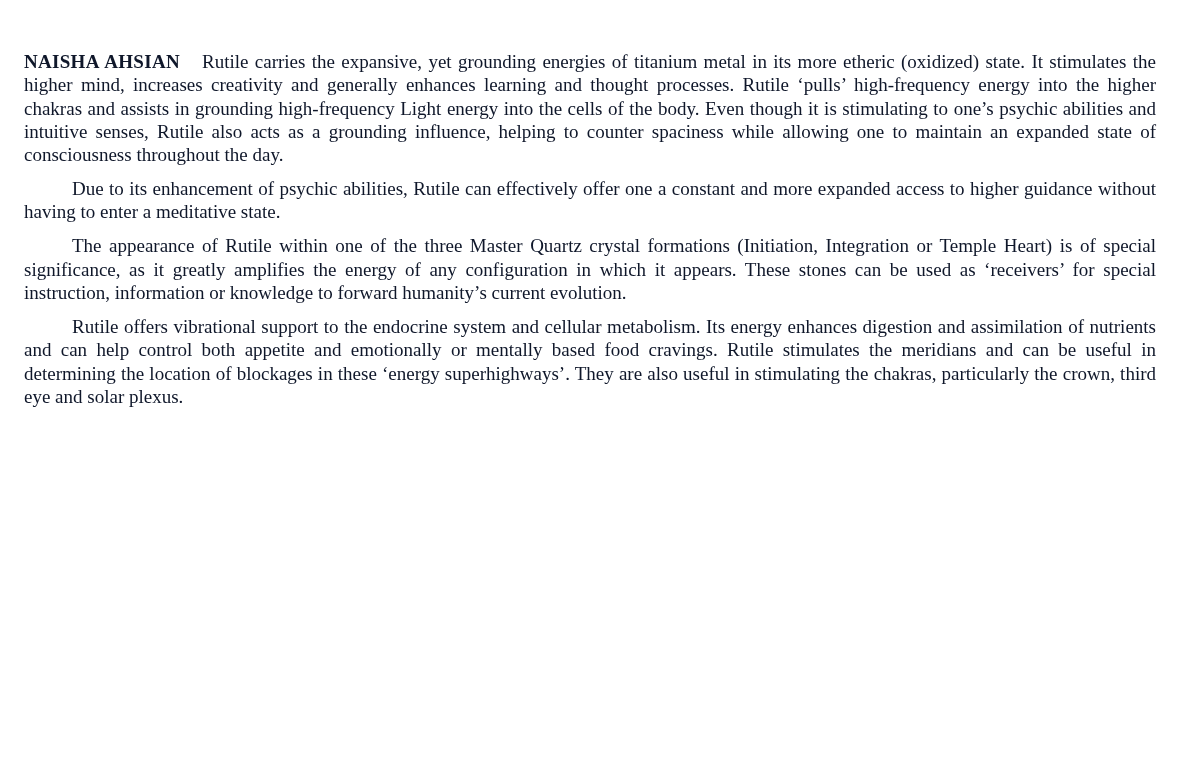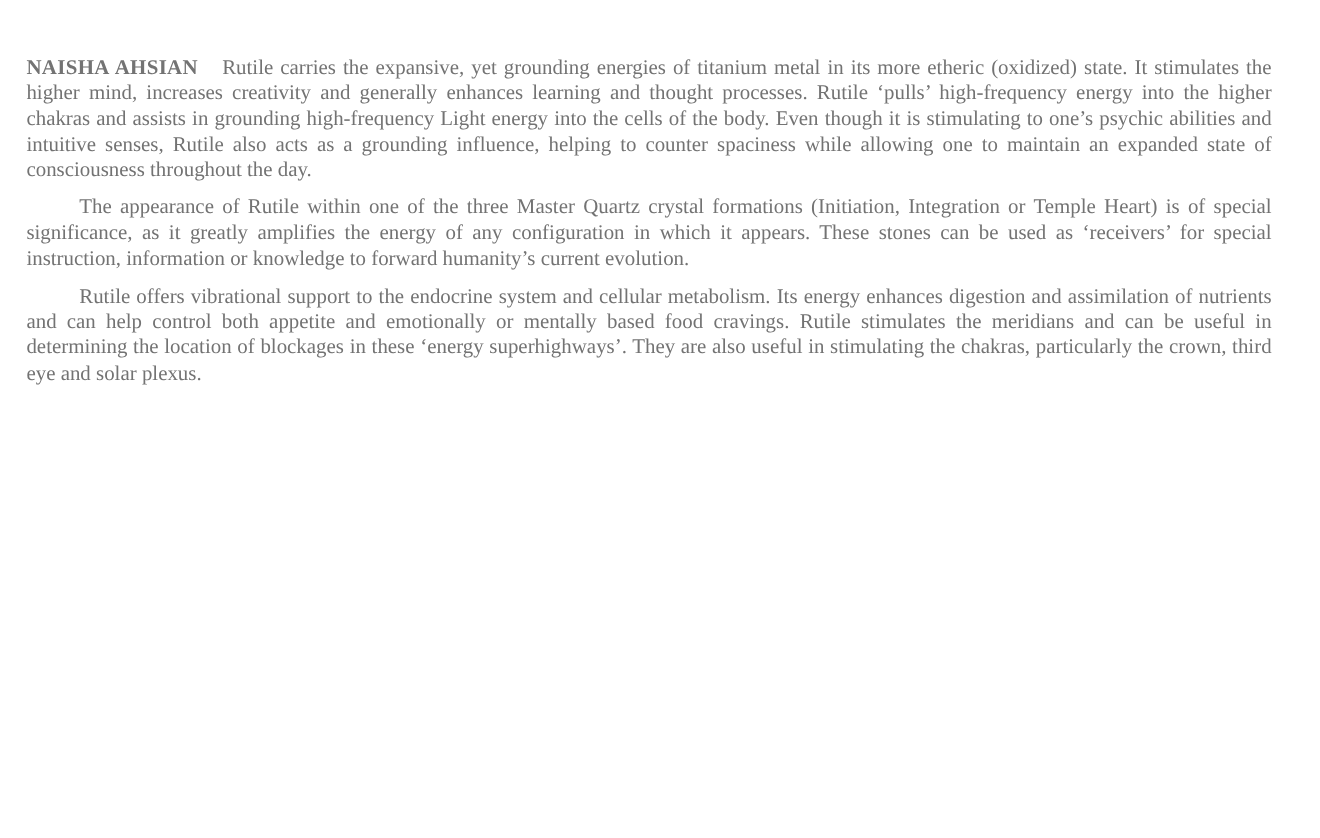--- a/index.html
+++ b/index.html
@@ -13,21 +13,21 @@
     overflow: hidden;
   }
   .page {
     box-sizing: border-box;
     width: 1200px;
     height: 678px;
     padding: 50px 44px 0 24px;
     font-family: "Liberation Serif", "DejaVu Serif", serif;
     font-size: 19px;
     line-height: 23.3px;
-    color: #737373;
+    color: #0f172a;
     text-align: justify;
     text-justify: inter-word;
   }
   .page p {
     margin: 0;
   }
   .page p + p {
     margin-top: 10.7px;
   }
   .page p.indented {
@@ -40,15 +40,16 @@
   .lead-gap {
     display: inline-block;
     width: 22px;
   }
 </style>
 </head>
 <body>
 
 <div class="page">
   <p><span class="lead">NAISHA AHSIAN</span><span class="lead-gap"></span><span>Rutile carries the expansive, yet grounding energies of titanium metal in its more etheric (oxidized) state. It stimulates the higher mind, increases creativity and generally enhances learning and thought processes. Rutile ‘pulls’ high-frequency energy into the higher chakras and assists in grounding high-frequency Light energy into the cells of the body. Even though it is stimulating to one’s psychic abilities and intuitive senses, Rutile also acts as a grounding influence, helping to counter spaciness while allowing one to maintain an expanded state of consciousness throughout the day.</span></p>
+  <p class="indented">Due to its enhancement of psychic abilities, Rutile can effectively offer one a constant and more expanded access to higher guidance without having to enter a meditative state.</p>
   <p class="indented">The appearance of Rutile within one of the three Master Quartz crystal formations (Initiation, Integration or Temple Heart) is of special significance, as it greatly amplifies the energy of any configuration in which it appears. These stones can be used as ‘receivers’ for special instruction, information or knowledge to forward humanity’s current evolution.</p>
   <p class="indented">Rutile offers vibrational support to the endocrine system and cellular metabolism. Its energy enhances digestion and assimilation of nutrients and can help control both appetite and emotionally or mentally based food cravings. Rutile stimulates the meridians and can be useful in determining the location of blockages in these ‘energy superhighways’. They are also useful in stimulating the chakras, particularly the crown, third eye and solar plexus.</p>
 </div>
 
 </body></html>

